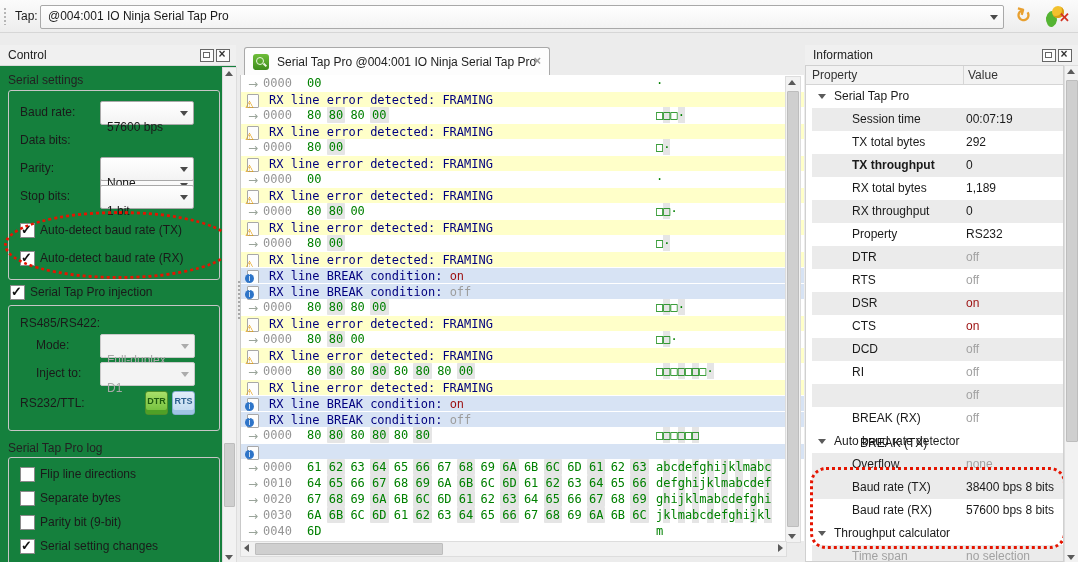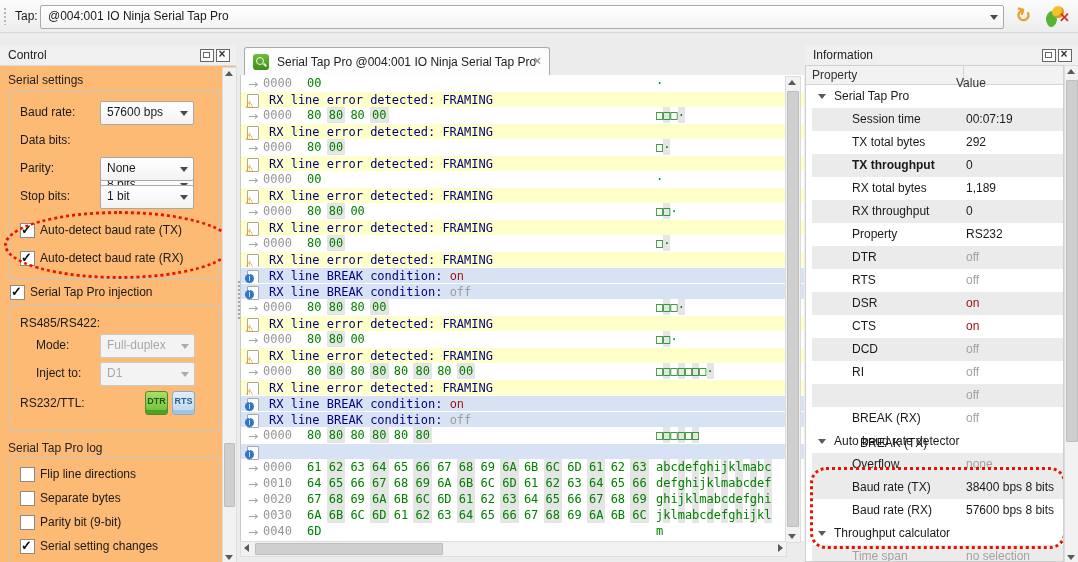--- a/index.html
+++ b/index.html
@@ -20,26 +20,26 @@
   #bee-ic .body{position:absolute;left:8px;top:2px;width:12px;height:12px;background:#F2C12E;border-radius:50%;box-shadow:inset -2px -2px 0 #D99B14;}
   #bee-ic .x{position:absolute;right:0;top:6px;color:#D23322;font-weight:bold;font-size:13px;}
 
   
   .panel-hdr{height:20px;line-height:20px;padding-left:8px;color:#222;border-bottom:1px solid #DADADA;background:#F0F0F0;}
   .hdr-btn{position:absolute;top:4px;width:12px;height:11px;border:1px solid #666;background:#FCFCFC;}
   .hdr-btn.close::after{content:"×";position:absolute;left:1.5px;top:-3px;font-size:12px;font-weight:bold;color:#333;}
   .hdr-btn.float::after{content:"";position:absolute;left:2px;top:2px;width:5px;height:4px;border:1px solid #666;background:#fff;}
 
   
-  #control{left:0;top:45px;width:236px;height:517px;background:#fdba74;}
+  #control{left:0;top:45px;width:236px;height:517px;background:#15803d;}
   .grouplabel{color:#222;}
   .groupbox{position:absolute;border:1px solid #C6C6C6;border-radius:3px;}
   .ctl-label{position:absolute;}
   .combo{position:absolute;height:22px;background:linear-gradient(#FFFFFF,#F3F3F3);border:1px solid #A9A9A9;border-radius:2px;}
-  .combo .val{position:absolute;left:6px;top:3px;white-space:nowrap;text-align:center;}
+  .combo .val{position:absolute;left:6px;top:18px;white-space:nowrap;text-align:center;}
   .combo.disabled{background:#F3F3F3;border-color:#C9C9C9;}
   .combo.disabled .val{color:#A8A8A8;}
   .combo.disabled .tri-down{border-top-color:#ABABAB;}
   .cb{position:absolute;width:13px;height:13px;background:#fff;border:1px solid #8A8A8A;}
   .cb.ck::after{content:"✓";position:absolute;left:0px;top:-2px;font-size:13px;font-weight:bold;color:#111;}
   .cb-label{position:absolute;white-space:nowrap;}
   #red-ellipse{left:4px;top:166px;width:224px;height:62px;border:3px dotted #E51400;border-radius:50%;pointer-events:none;}
   .tag-btn{position:absolute;width:21px;height:22px;border-radius:3px;font-size:9px;font-weight:bold;text-align:center;line-height:19px;}
   #dtr-btn{left:145px;background:linear-gradient(#A8DF69,#6CBC37);border:1px solid #4E8F2A;color:#1E5C0E;box-shadow:inset 0 -4px 0 #4FA026;}
   #rts-btn{left:172px;background:linear-gradient(#E2EEFA,#BCD7EF);border:1px solid #86AED1;color:#2B5F8E;box-shadow:inset 0 -4px 0 #9FC4E4;}
@@ -87,21 +87,21 @@
   .ltext{position:absolute;left:28px;color:#00007F;}
   .lv-red{color:#9C1010;}
   .lv-dim{color:#9D9D9D;}
   .lv-blue{color:#2020CC;}
 
   
   #infopanel{left:805px;top:45px;width:273px;height:517px;background:#ECECEC;}
   #info-table{position:absolute;left:0;top:20px;width:259px;height:497px;background:#FFFFFF;border:1px solid #D0D0D0;box-sizing:border-box;overflow:hidden;}
   #info-head{position:relative;height:18px;background:#F2F2F2;border-bottom:1px solid #D5D5D5;color:#333;}
   #info-head .c1{position:absolute;left:6px;top:2px;}
-  #info-head .c2{position:absolute;left:150px;top:2px;margin-top:8px;}
+  #info-head .c2{position:absolute;left:162px;top:2px;}
   #info-head .csep{position:absolute;left:157px;top:0;width:1px;height:18px;background:#D5D5D5;}
   .inf-row{position:relative;height:23px;line-height:23px;}
   .inf-row .bgband{position:absolute;left:6px;right:0;top:0;bottom:0;background:#EBEBEB;}
   .inf-label{position:absolute;white-space:nowrap;}
   .inf-val{position:absolute;left:160px;white-space:nowrap;}
   .tri-exp{position:absolute;left:12px;top:9px;width:0;height:0;border-left:4px solid transparent;border-right:4px solid transparent;border-top:5px solid #5A5A5A;}
   .v-dim{color:#A2A2A2;}
   .v-red{color:#9C1010;}
   .l-dim{color:#A2A2A2;}
   #red-rect{position:absolute;left:4px;top:401px;width:250px;height:76px;border:3px dotted #E51400;border-radius:16px;pointer-events:none;}

